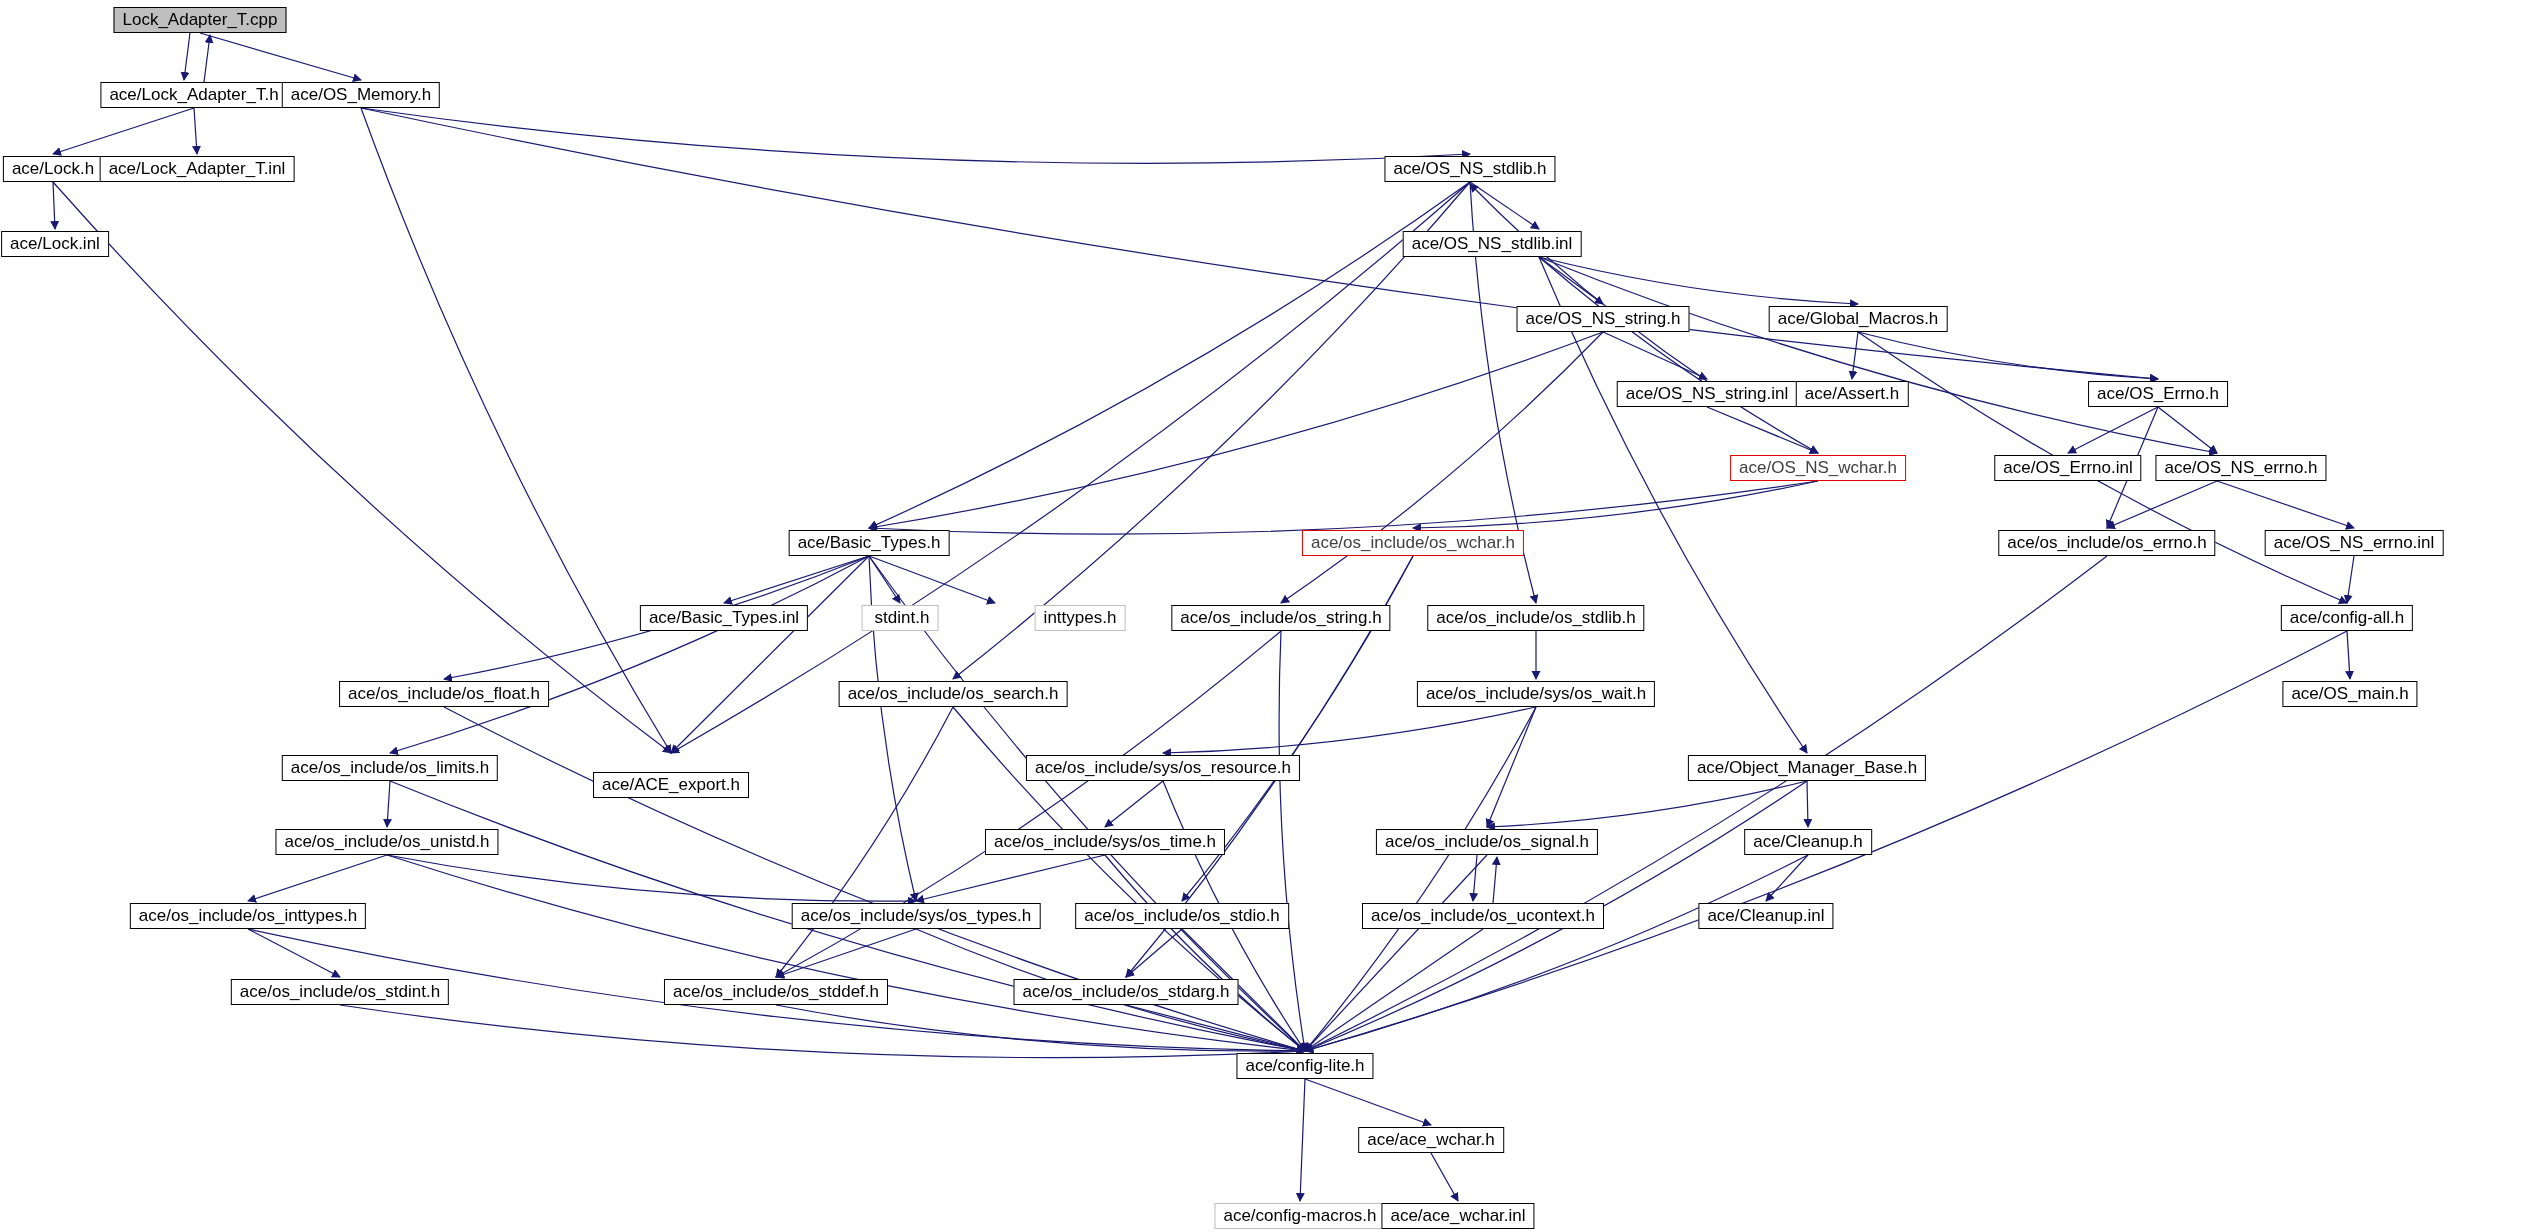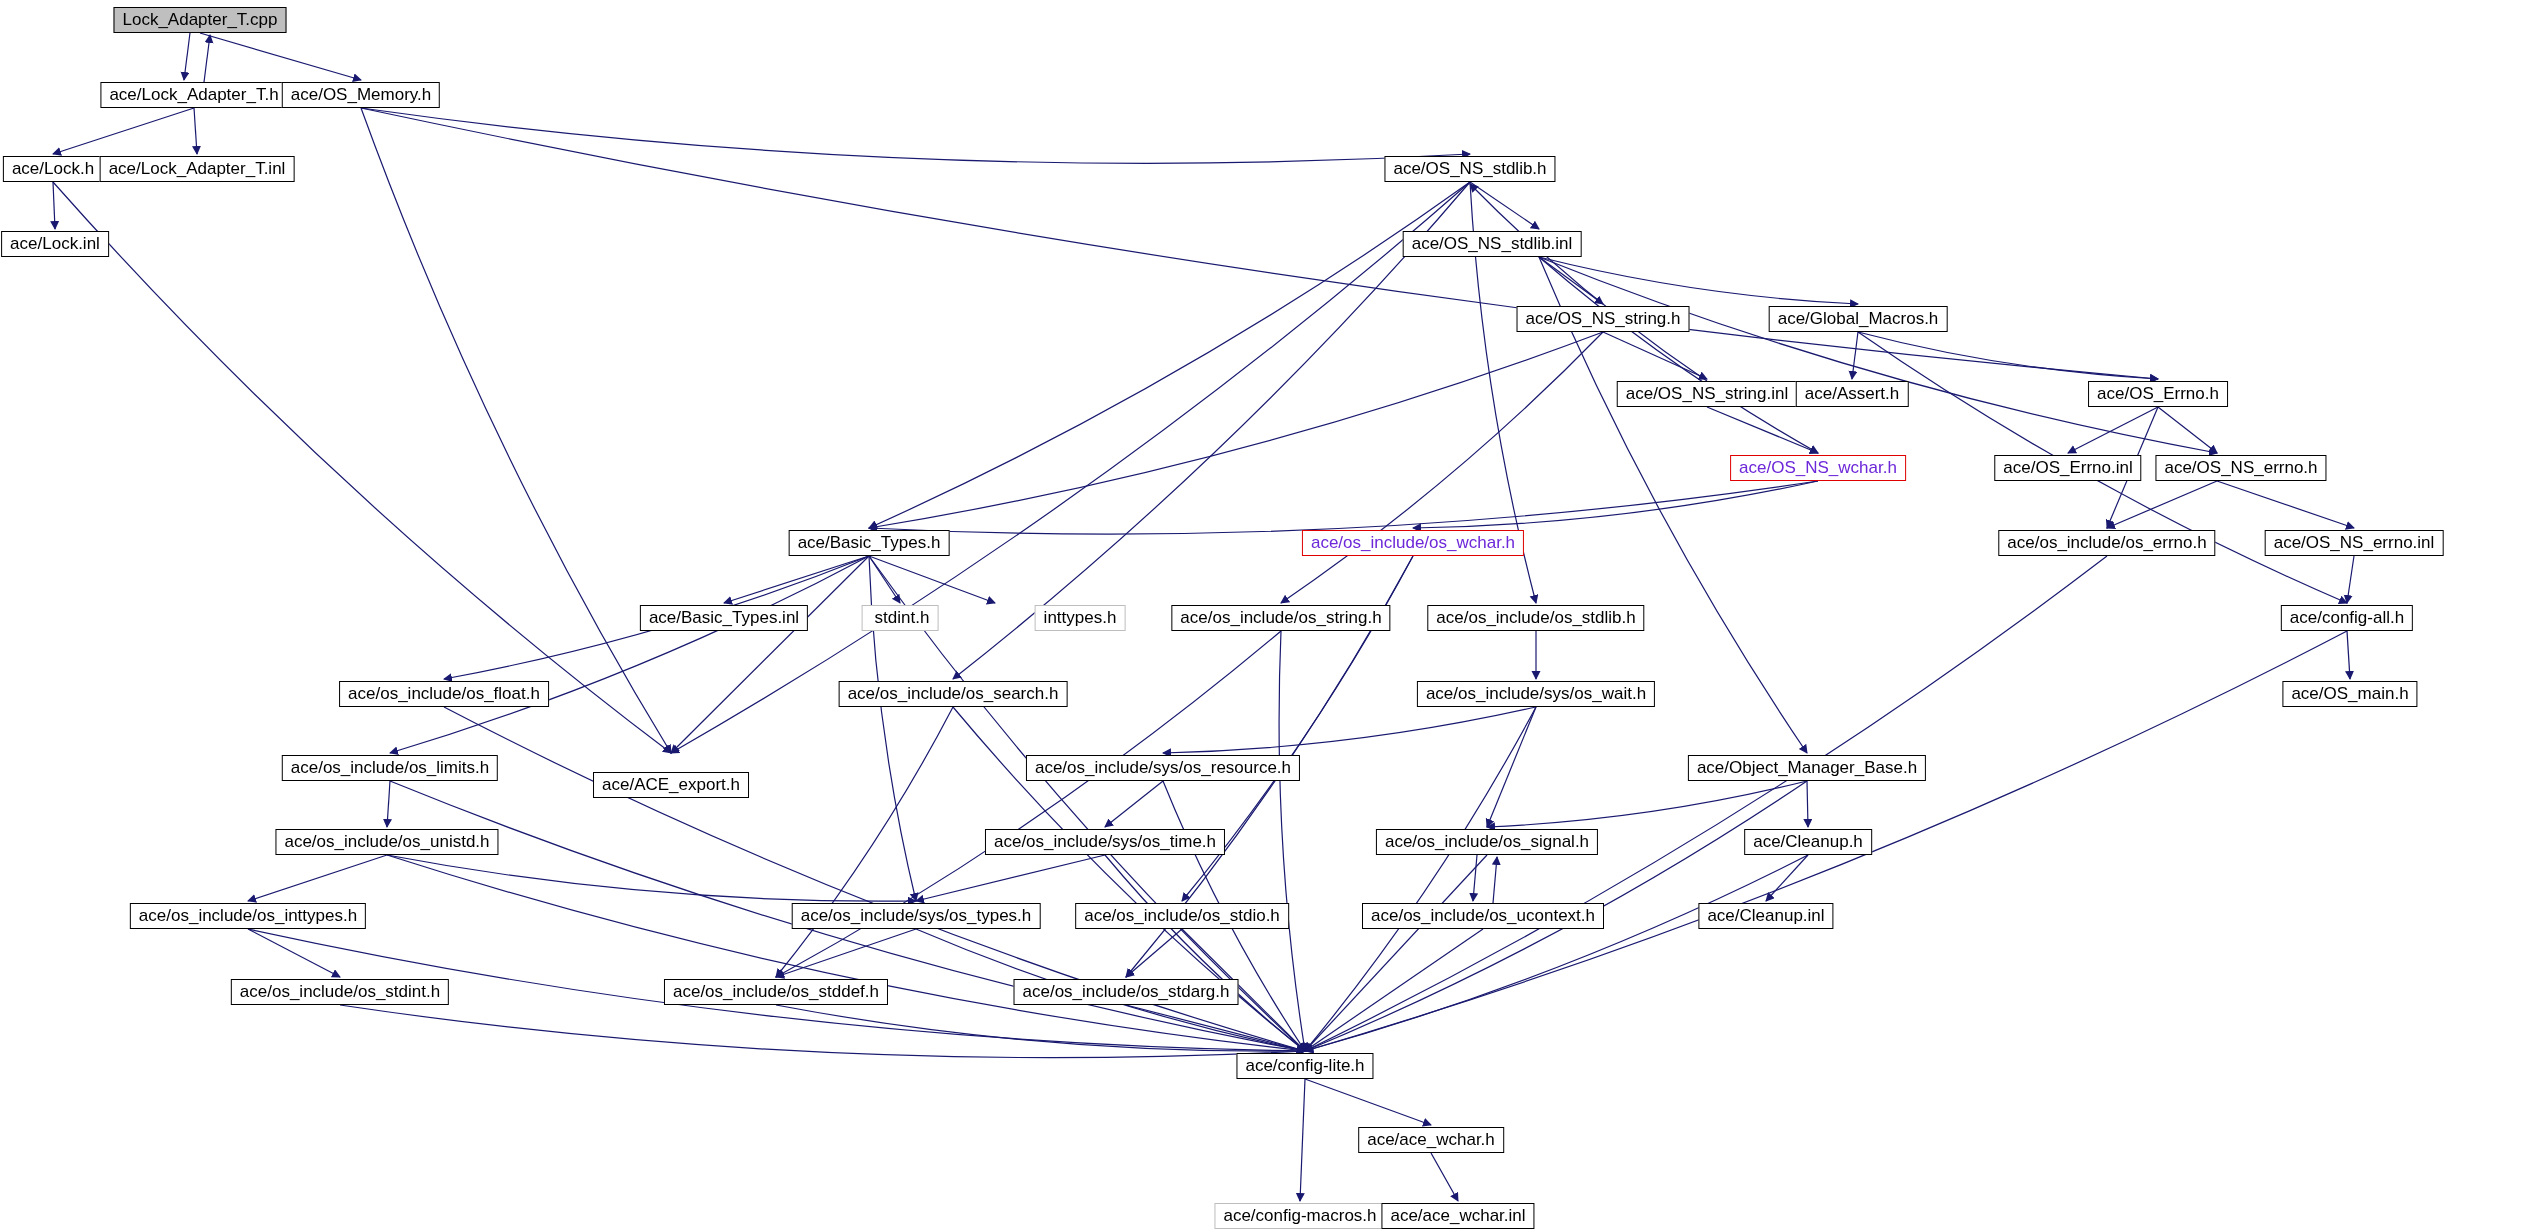--- a/index.html
+++ b/index.html
@@ -9,21 +9,21 @@
   html,body{margin:0;padding:0;background:var(--bg);}
   .stage{position:relative;width:2525px;height:1232px;background:var(--bg);
          font-family:"Liberation Sans",sans-serif;overflow:hidden;}
   #edge-svg{position:absolute;left:0;top:0;width:2525px;height:1232px;}
   .node{position:absolute;transform:translate(-50%,-50%);
         background:#ffffff;border:1px solid var(--node-border);
         padding:2px 8px;font-size:17px;line-height:20px;white-space:nowrap;
         color:#000;cursor:pointer;}
   .node.main{background:var(--main-fill);}
   .node.external{border-color:var(--ext-border);cursor:default;}
-  .node.truncated{border-color:var(--trunc);color:#6d28d9;}
+  .node.truncated{border-color:var(--trunc);color:#404040;}
   .edge{stroke:var(--edge);stroke-width:1.2;fill:none;}
 </style>
 </head>
 <body>
 
 <div class="stage">
   <svg id="edge-svg" viewBox="0 0 2525 1232" xmlns="http://www.w3.org/2000/svg">
     <defs>
       <marker id="arrow" markerWidth="10" markerHeight="10" refX="8" refY="4.5" orient="auto" markerUnits="userSpaceOnUse">
         <path d="M0,0 L9,4.5 L0,9 z" fill="#191970"></path>

